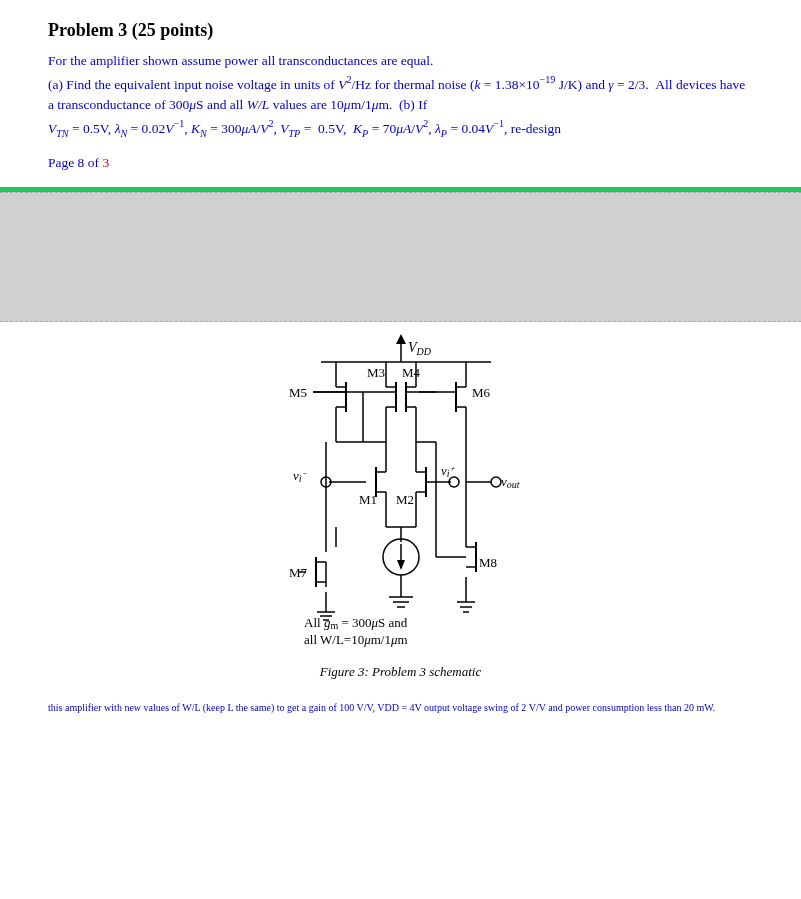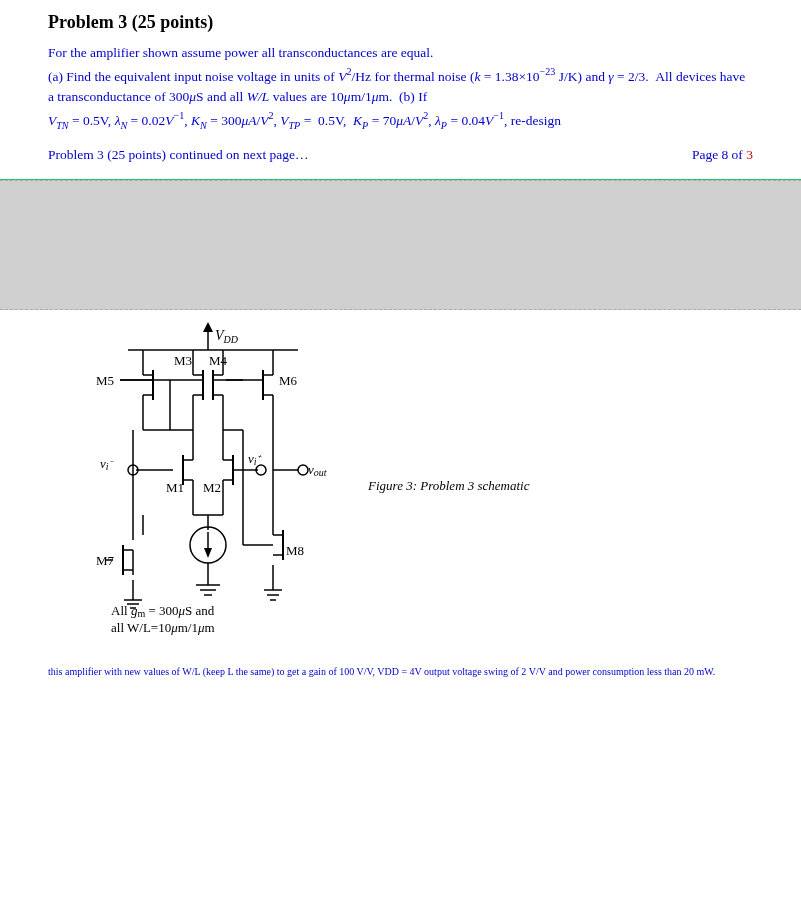--- a/index.html
+++ b/index.html
@@ -15,22 +15,22 @@
 
     .page {
       width: 801px;
       min-height: 899px;
       background: #fff;
       position: relative;
     }
 
     
     .top-section {
-      padding: 12px 48px 16px 48px;
-      border-bottom: 1px solid #22c55e;
+      padding: 20px 48px 16px 48px;
+      border-bottom: 5px solid #22c55e;
     }
 
     .problem-title {
       font-size: 18px;
       font-weight: bold;
       margin-bottom: 10px;
     }
 
     .problem-text {
       font-size: 13.5px;
@@ -72,21 +72,21 @@
       padding: 10px 0 12px 0;
       border-bottom: 1px solid #000;
       font-size: 13.5px;
       color: #0000cc;
       margin-bottom: 20px;
     }
 
     
     .circuit-container {
       display: flex;
-      flex-direction: row;
+      flex-direction: column;
       align-items: center;
       margin: 10px 0 20px 0;
     }
 
     .circuit-svg-wrapper {
       width: 320px;
       position: relative;
     }
 
     svg.circuit {
@@ -121,30 +121,29 @@
 
 <div class="page">
 
   <div class="top-section">
 
     <div class="problem-title">Problem 3 (25 points)</div>
 
     <div class="problem-text">
       <p>For the amplifier shown assume power all transconductances are equal.</p>
       <p>
-        (a) Find the equivalent input noise voltage in units of <span class="italic">V</span><sup>2</sup>/Hz for thermal noise (<span class="italic">k</span> = 1.38×10<sup>−23</sup> J/K)
+        (a) Find the equivalent input noise voltage in units of <span class="italic">V</span><sup>2</sup>/Hz for thermal noise (<span class="italic">k</span> = 1.38×10<sup>−19</sup> J/K)
         and <span class="italic">γ</span> = 2/3.&nbsp; All devices have a transconductance of 300<span class="italic">μ</span>S and all <span class="italic">W/L</span> values are 10<span class="italic">μ</span>m/1<span class="italic">μ</span>m.&nbsp; (b) If
       </p>
       <p>
         <span class="italic">V<sub>TN</sub></span> = 0.5V, <span class="italic">λ<sub>N</sub></span> = 0.02<span class="italic">V</span><sup>−1</sup>, <span class="italic">K<sub>N</sub></span> = 300<span class="italic">μA</span>/<span class="italic">V</span><sup>2</sup>, <span class="italic">V<sub>TP</sub></span>&nbsp;=&nbsp;&nbsp;0.5V,&nbsp; <span class="italic">K<sub>P</sub></span> = 70<span class="italic">μA</span>/<span class="italic">V</span><sup>2</sup>, <span class="italic">λ<sub>P</sub></span> = 0.04<span class="italic">V</span><sup>−1</sup>, re-design
       </p>
     </div>
 
     <div class="page-footer-top">
-      <span>Problem 3 (25 points)  continued on next page…</span>
       <span>
         <span>Page 8 of </span><span class="page-number-red">3</span>
       </span>
     </div>
 
   </div>
 
   <div class="gray-gap"></div>
 
   <div class="bottom-section">

